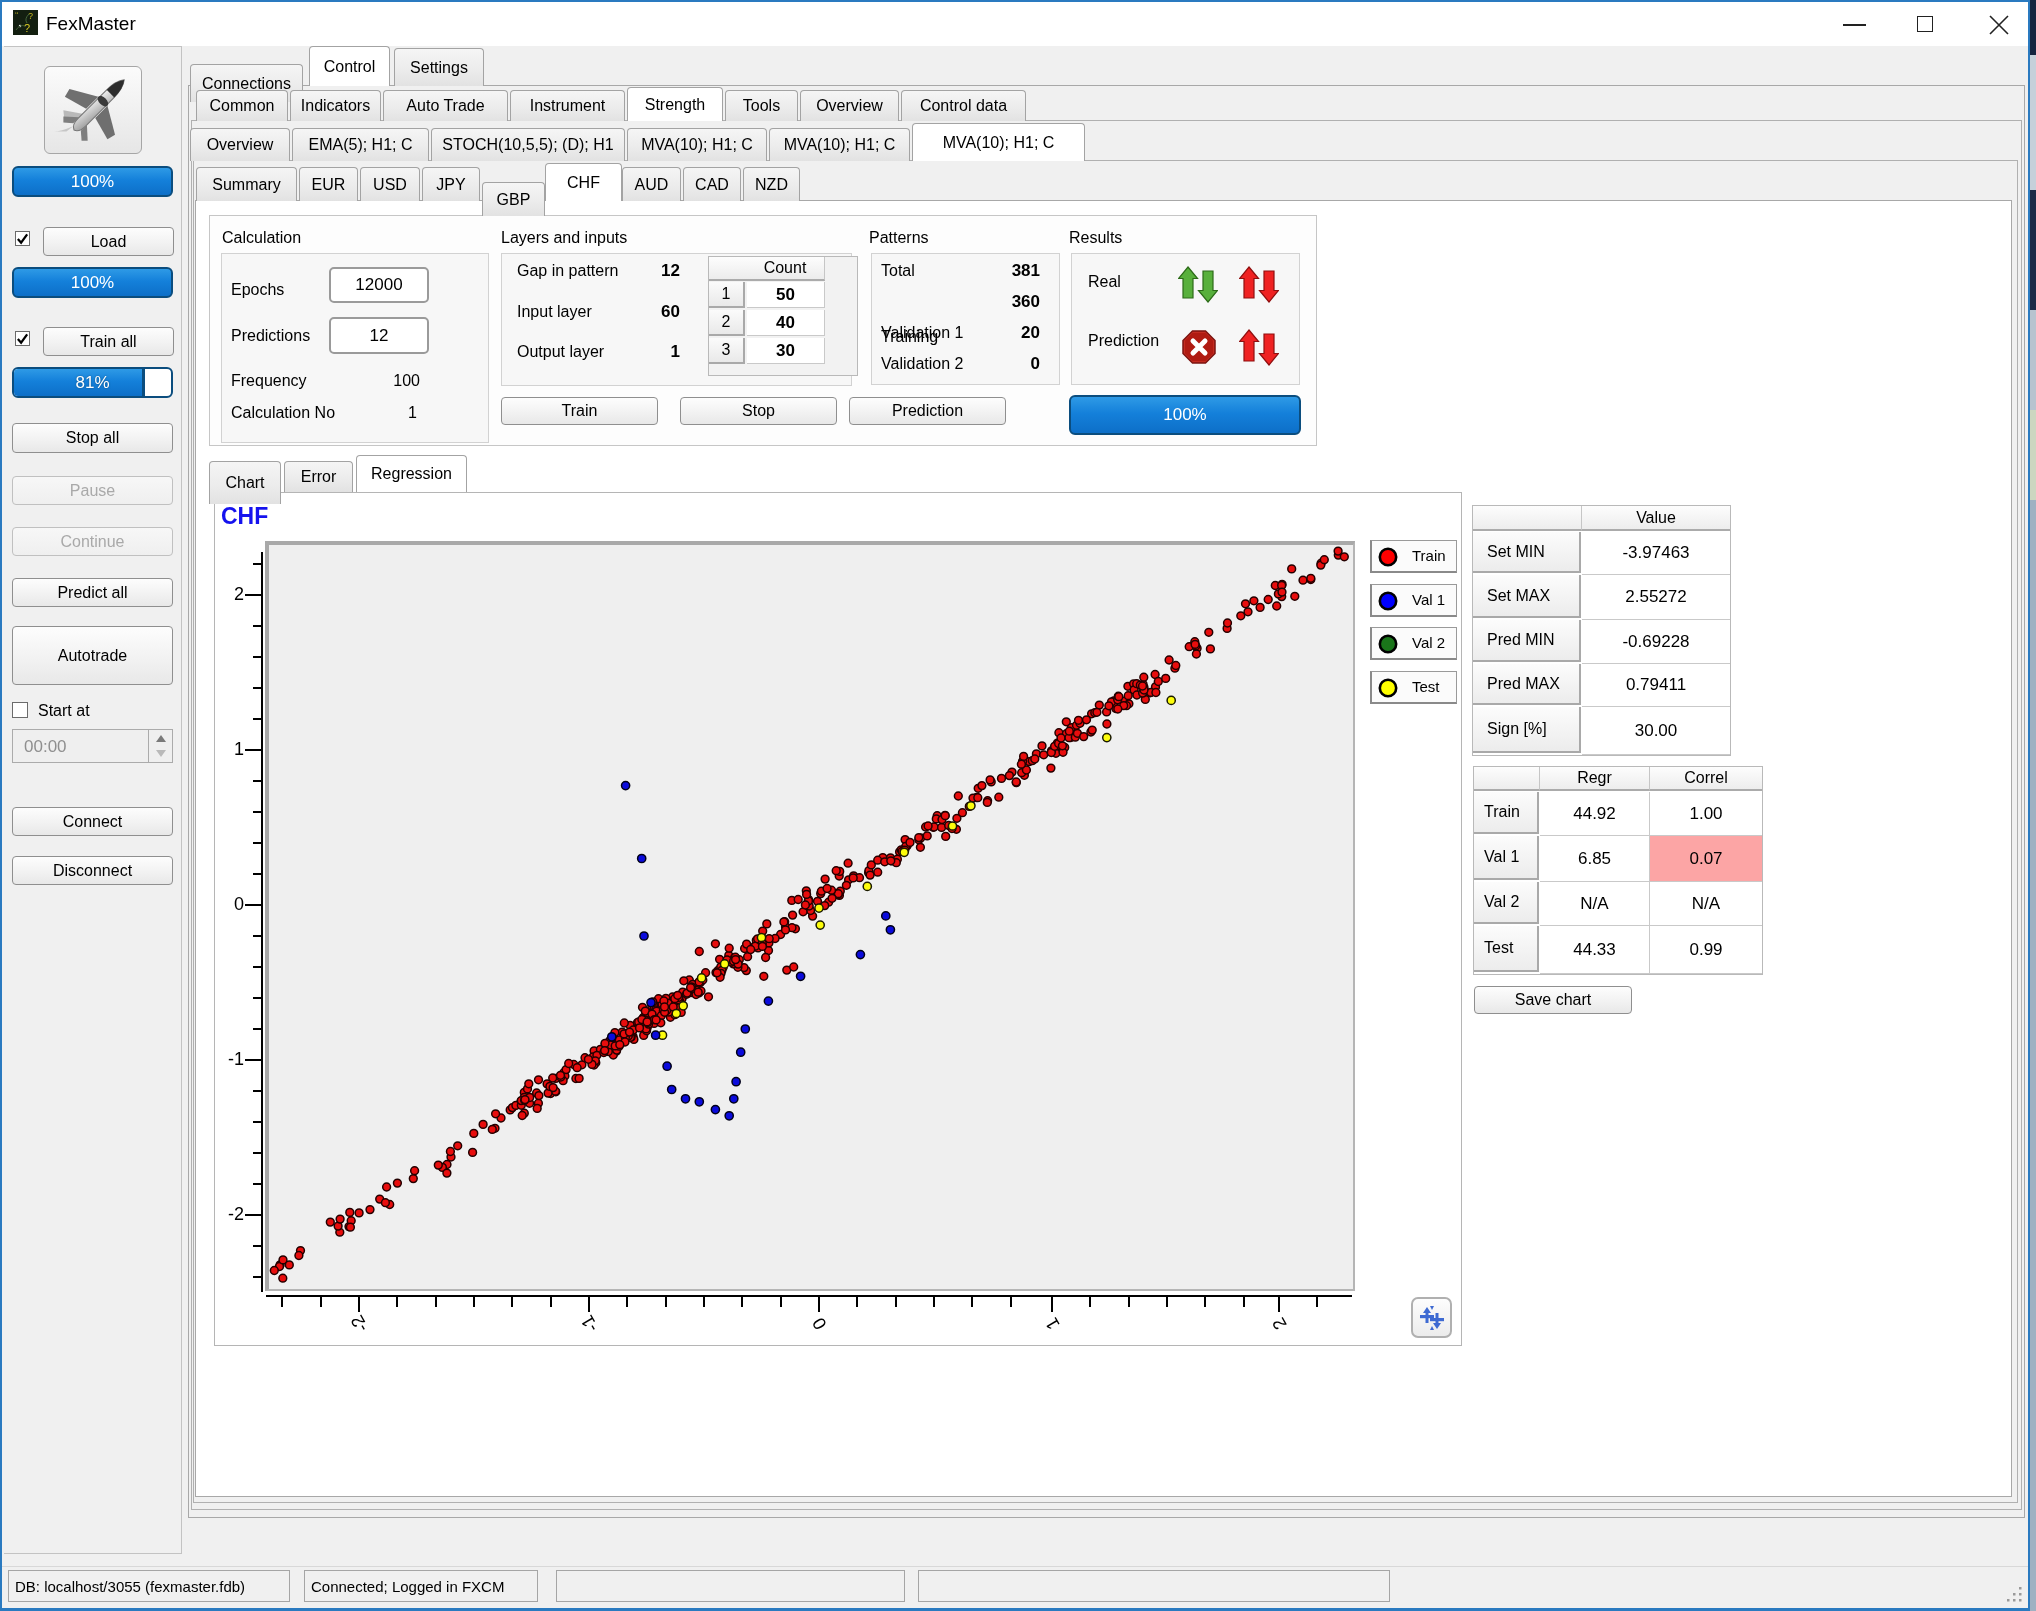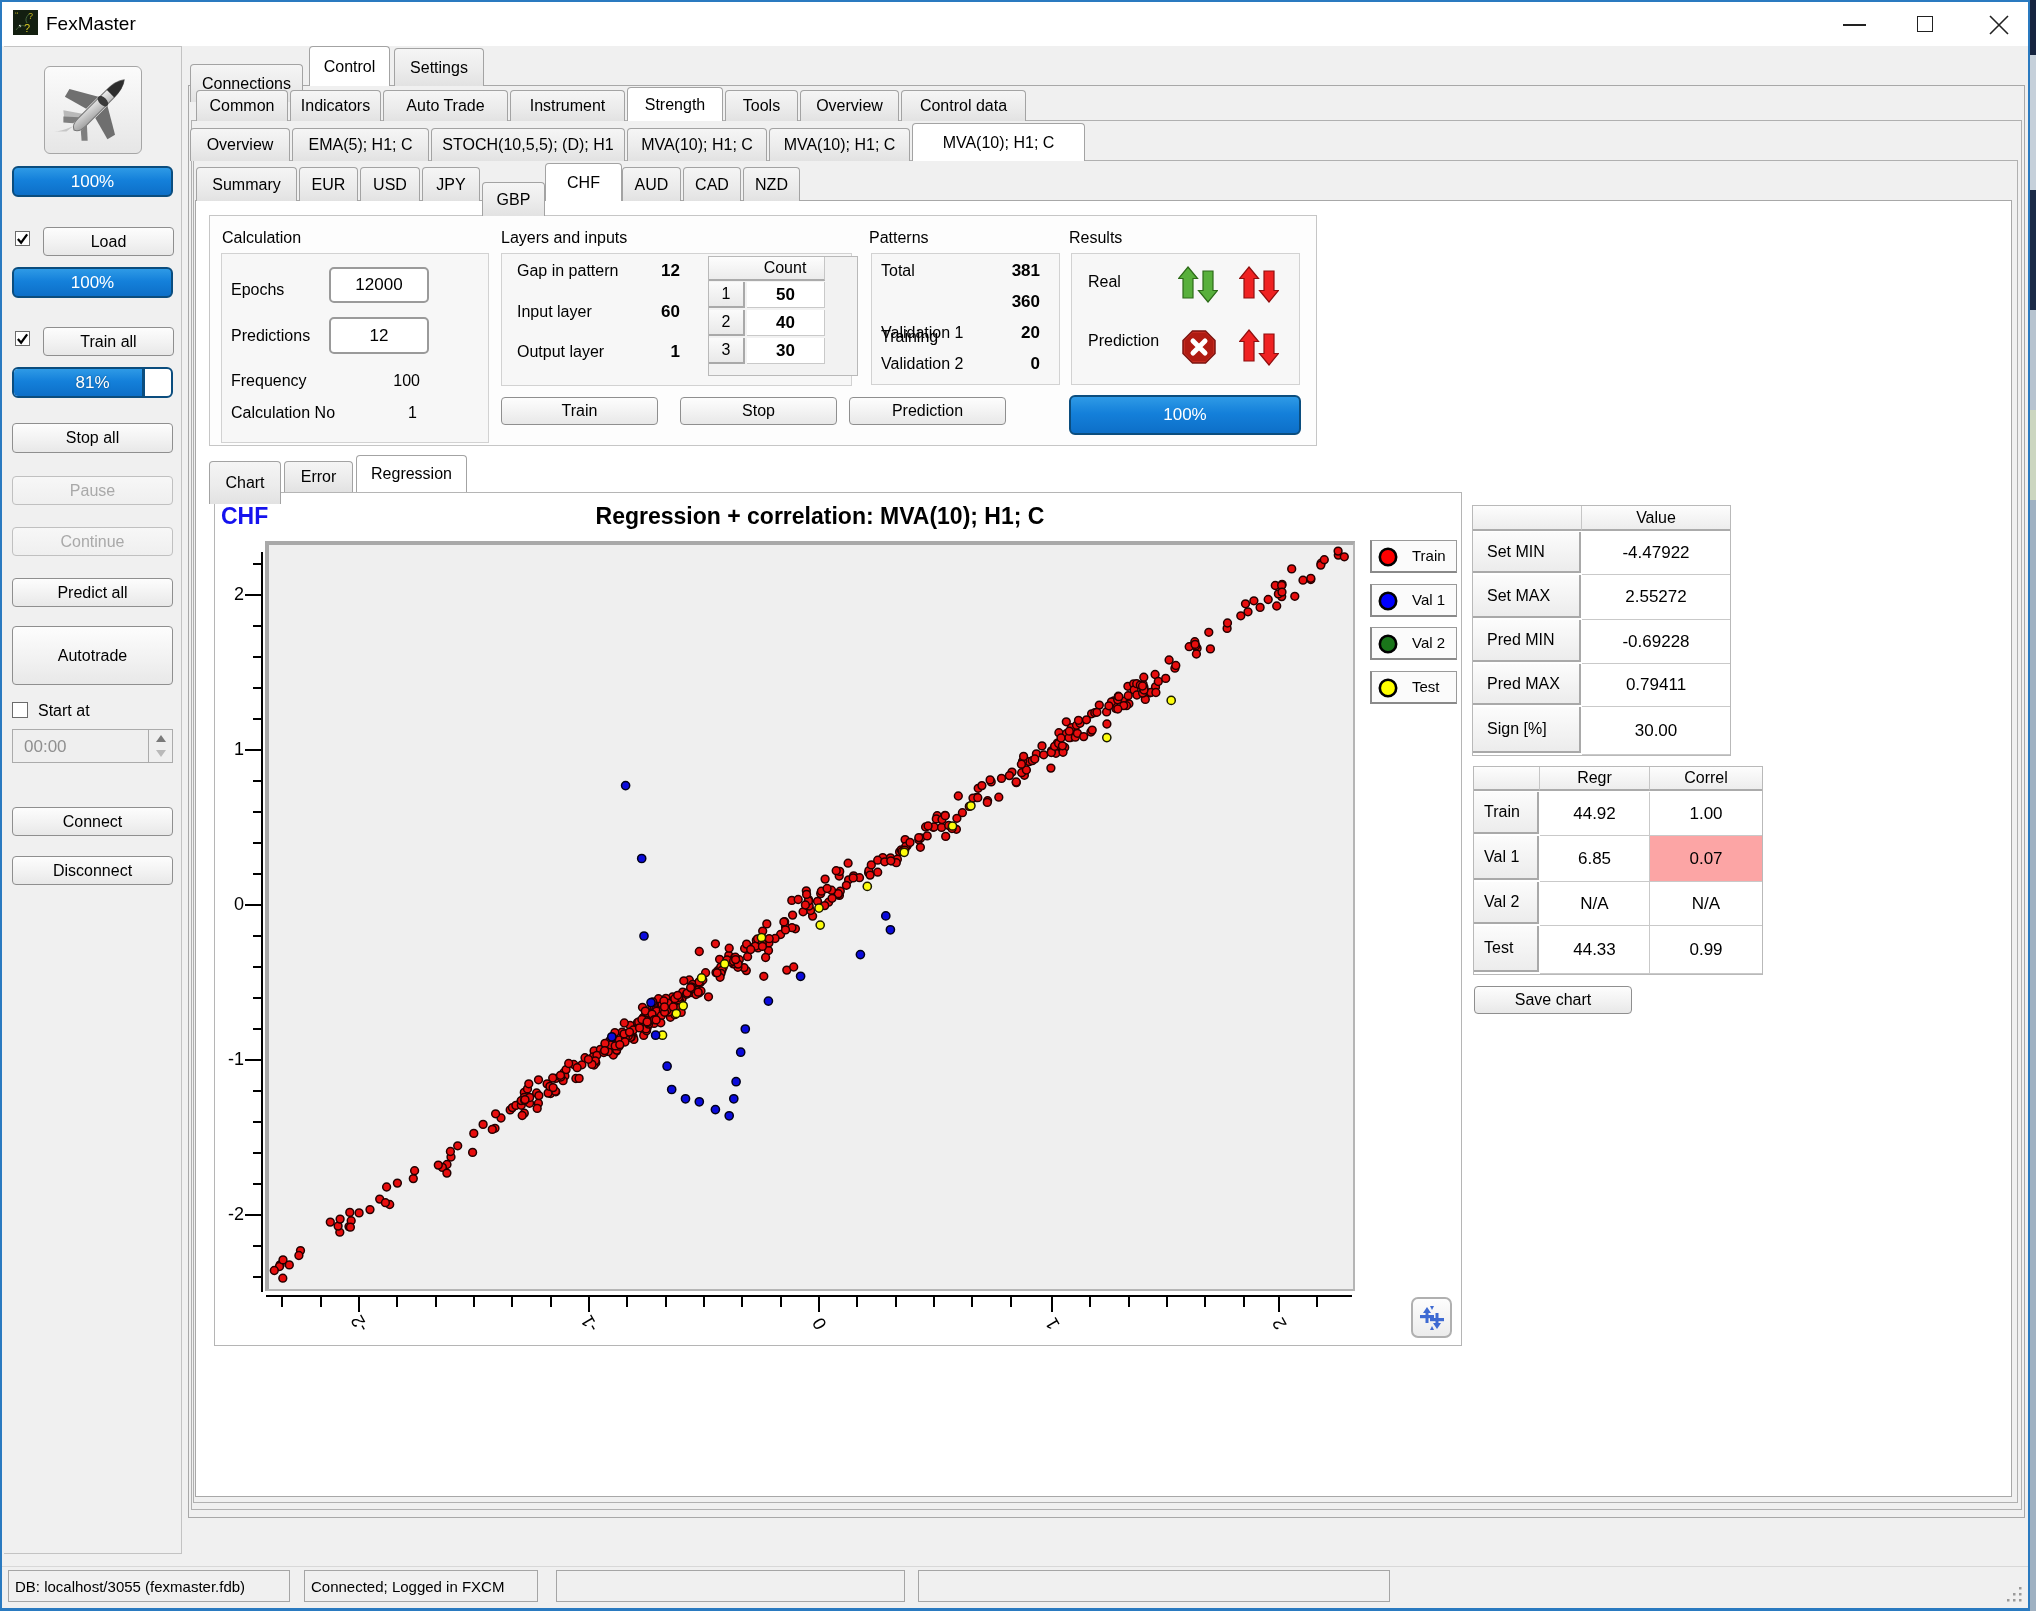--- a/index.html
+++ b/index.html
@@ -192,21 +192,20 @@
 <svg class="ab" width="40" height="37" viewBox="0 0 40 37" style="left:1239px;top:329px">
       <polygon points="10,1 19.5,12.5 15,12.5 15,32 5,32 5,12.5 0.5,12.5" fill="#ef2222" stroke="#8f0f0f" stroke-width="1.2"></polygon>
       <polygon points="30,36 39.5,24.5 35,24.5 35,5 25,5 25,24.5 20.5,24.5" fill="#ef2222" stroke="#8f0f0f" stroke-width="1.2"></polygon>
     </svg>
 <div class="ab pbar" style="left:1069px;top:395px;width:232px;height:40px;">100%</div>
 <div class="ab tab" style="left:209px;top:461px;width:72px;height:43px;font-size:16px">Chart</div>
 <div class="ab tab" style="left:284px;top:461px;width:69px;height:31px;font-size:16px">Error</div>
 <div class="ab tab act" style="left:356px;top:455px;width:111px;height:37px;font-size:16px">Regression</div>
 <div class="ab" style="left:214px;top:492px;width:1248px;height:854px;background:#fff;border:1px solid #b5b5b5"></div>
 <div class="ab" style="left:221px;top:503px;font-size:23px;white-space:nowrap;font-weight:bold;color:#1512ee">CHF</div>
-<div class="ab" style="left:470px;top:503px;width:700px;text-align:center;font-size:23px;font-weight:bold">Regression + correlation: MVA(10); H1; C</div>
 <div class="ab" style="left:265px;top:541px;width:1090px;height:750px;background:#efefef;border-top:4px solid #a9a9a9;border-left:4px solid #a9a9a9;border-right:2px solid #b5b5b5;border-bottom:2px solid #b5b5b5"></div>
 <div class="ab" style="left:261px;top:552px;width:2px;height:740px;background:#000"></div>
 <div class="ab" style="left:245px;top:594px;width:17px;height:2px;background:#000"></div>
     <div class="ab" style="left:245px;top:749px;width:17px;height:2px;background:#000"></div>
     <div class="ab" style="left:245px;top:904px;width:17px;height:2px;background:#000"></div>
     <div class="ab" style="left:245px;top:1059px;width:17px;height:2px;background:#000"></div>
     <div class="ab" style="left:245px;top:1214px;width:17px;height:2px;background:#000"></div>
     <div class="ab" style="left:253px;top:563px;width:9px;height:2px;background:#000"></div>
     <div class="ab" style="left:253px;top:625px;width:9px;height:2px;background:#000"></div>
     <div class="ab" style="left:253px;top:656px;width:9px;height:2px;background:#000"></div>
@@ -836,21 +835,21 @@
           <polygon points="20,26 16,20 18.5,20 18.5,10 21.5,10 21.5,20 24,20"></polygon>
           <rect x="13" y="15" width="14" height="3.2"></rect>
           <polygon points="13,27 17,27 15,23"></polygon>
         </g>
       </svg>
     </div>
 <div class="ab" style="left:1472px;top:505px;width:259px;height:251px;background:#fff;border:1px solid #b9b9b9"></div>
 <div class="ab" style="left:1473px;top:506px;width:109px;height:25px;background:linear-gradient(#fdfdfd,#ededed);border-right:1px solid #c6c6c6;border-bottom:2px solid #ababab"></div>
 <div class="ab" style="left:1582px;top:506px;width:148px;height:25px;background:linear-gradient(#fdfdfd,#ededed);border-bottom:2px solid #ababab;display:flex;align-items:center;justify-content:center;font-size:16px">Value</div>
 <div class="ab" style="left:1473px;top:532px;width:108px;height:41px;background:linear-gradient(#fcfcfc,#ececec);border-right:2px solid #a9a9a9;border-bottom:2px solid #a9a9a9;display:flex;align-items:center;font-size:16px;padding-left:14px">Set MIN</div>
-<div class="ab" style="left:1582px;top:532px;width:148px;height:43px;background:#fff;border-bottom:1px solid #c9c9c9;display:flex;align-items:center;justify-content:center;font-size:17px">-4.47922</div>
+<div class="ab" style="left:1582px;top:532px;width:148px;height:43px;background:#fff;border-bottom:1px solid #c9c9c9;display:flex;align-items:center;justify-content:center;font-size:17px">-3.97463</div>
 <div class="ab" style="left:1473px;top:575px;width:108px;height:43px;background:linear-gradient(#fcfcfc,#ececec);border-right:2px solid #a9a9a9;border-bottom:2px solid #a9a9a9;display:flex;align-items:center;font-size:16px;padding-left:14px">Set MAX</div>
 <div class="ab" style="left:1582px;top:575px;width:148px;height:45px;background:#fff;border-bottom:1px solid #c9c9c9;display:flex;align-items:center;justify-content:center;font-size:17px">2.55272</div>
 <div class="ab" style="left:1473px;top:620px;width:108px;height:42px;background:linear-gradient(#fcfcfc,#ececec);border-right:2px solid #a9a9a9;border-bottom:2px solid #a9a9a9;display:flex;align-items:center;font-size:16px;padding-left:14px">Pred MIN</div>
 <div class="ab" style="left:1582px;top:620px;width:148px;height:44px;background:#fff;border-bottom:1px solid #c9c9c9;display:flex;align-items:center;justify-content:center;font-size:17px">-0.69228</div>
 <div class="ab" style="left:1473px;top:664px;width:108px;height:41px;background:linear-gradient(#fcfcfc,#ececec);border-right:2px solid #a9a9a9;border-bottom:2px solid #a9a9a9;display:flex;align-items:center;font-size:16px;padding-left:14px">Pred MAX</div>
 <div class="ab" style="left:1582px;top:664px;width:148px;height:43px;background:#fff;border-bottom:1px solid #c9c9c9;display:flex;align-items:center;justify-content:center;font-size:17px">0.79411</div>
 <div class="ab" style="left:1473px;top:707px;width:108px;height:46px;background:linear-gradient(#fcfcfc,#ececec);border-right:2px solid #a9a9a9;border-bottom:2px solid #a9a9a9;display:flex;align-items:center;font-size:16px;padding-left:14px">Sign [%]</div>
 <div class="ab" style="left:1582px;top:707px;width:148px;height:48px;background:#fff;border-bottom:1px solid #c9c9c9;display:flex;align-items:center;justify-content:center;font-size:17px">30.00</div>
 <div class="ab" style="left:1473px;top:766px;width:290px;height:209px;background:#fff;border:1px solid #b9b9b9"></div>
 <div class="ab" style="left:1474px;top:767px;width:66px;height:24px;background:linear-gradient(#fdfdfd,#ededed);border-right:1px solid #c6c6c6;border-bottom:2px solid #ababab"></div>

